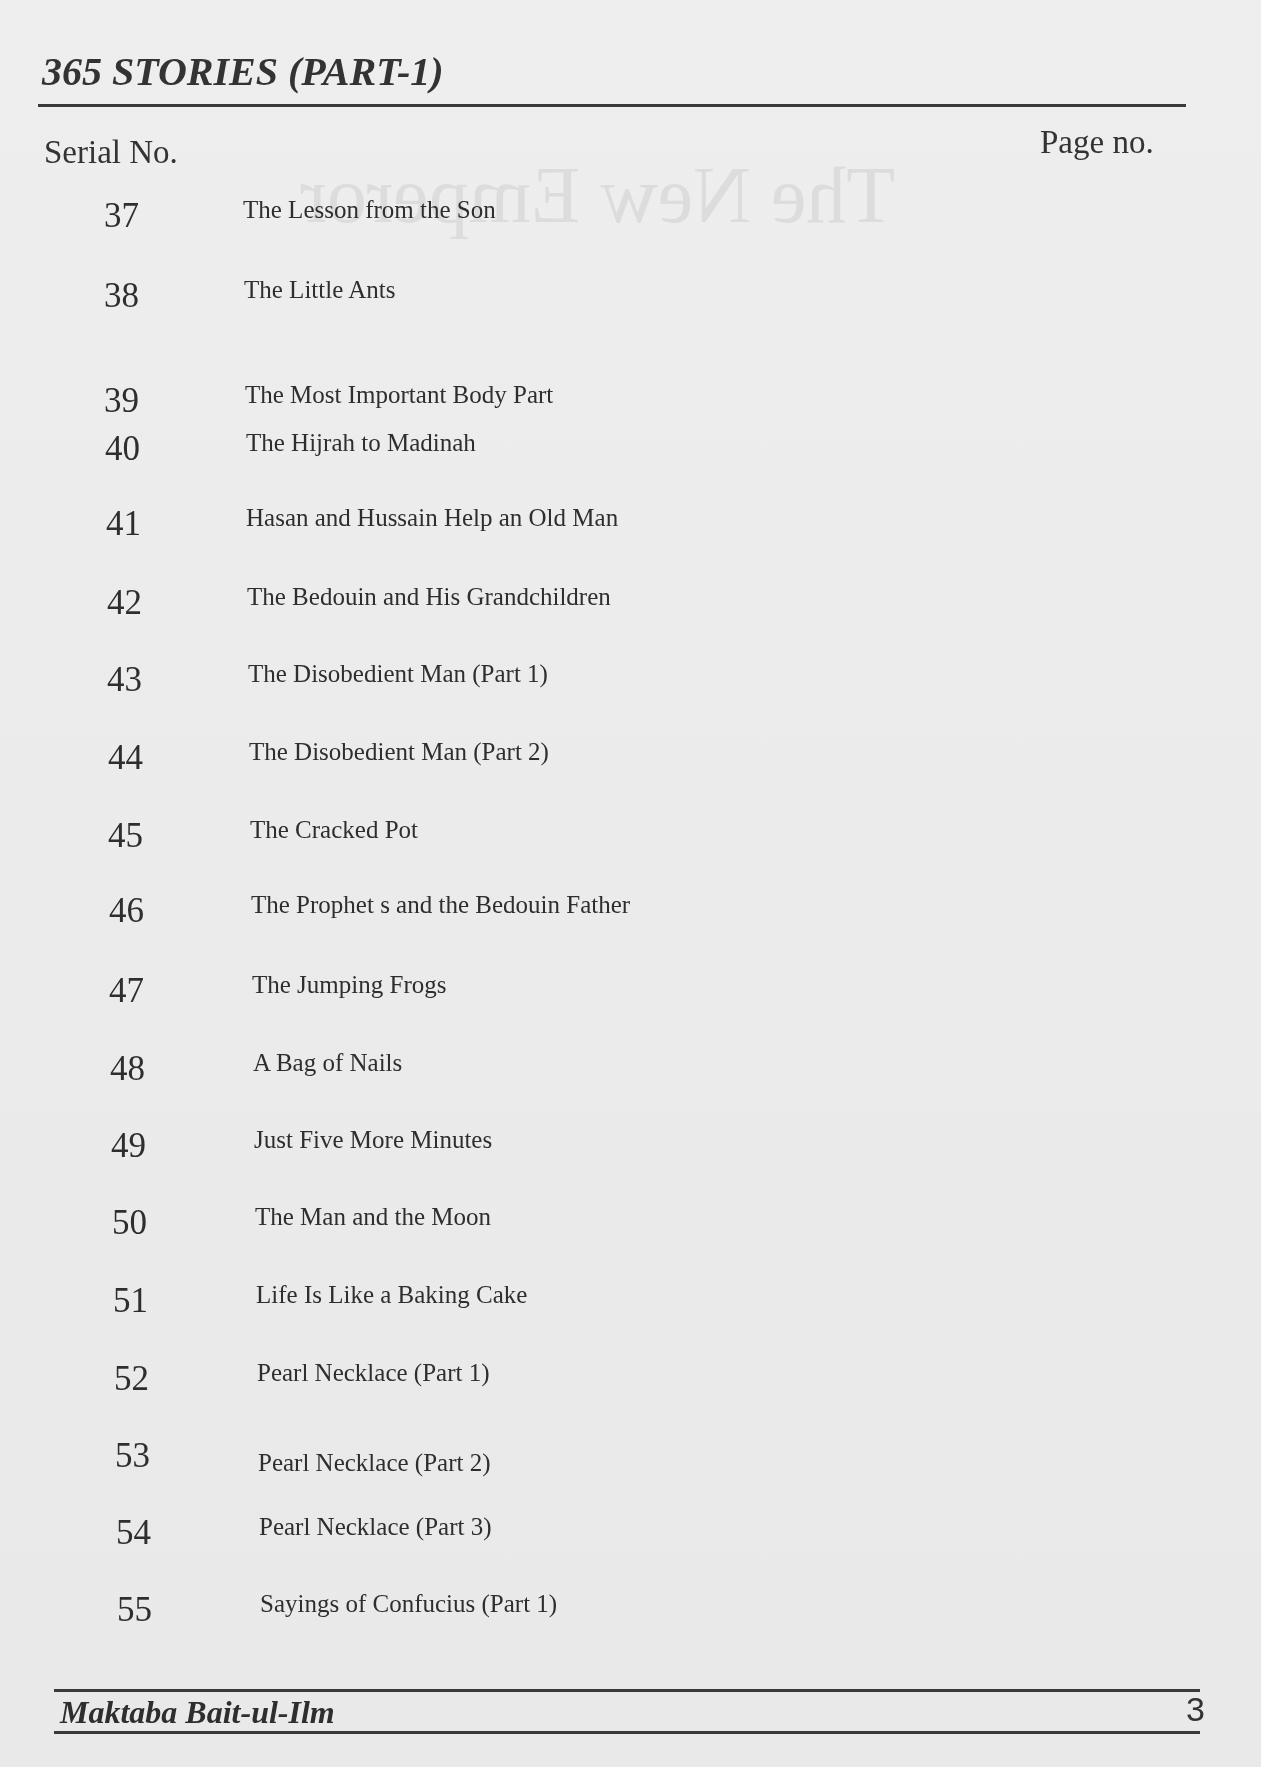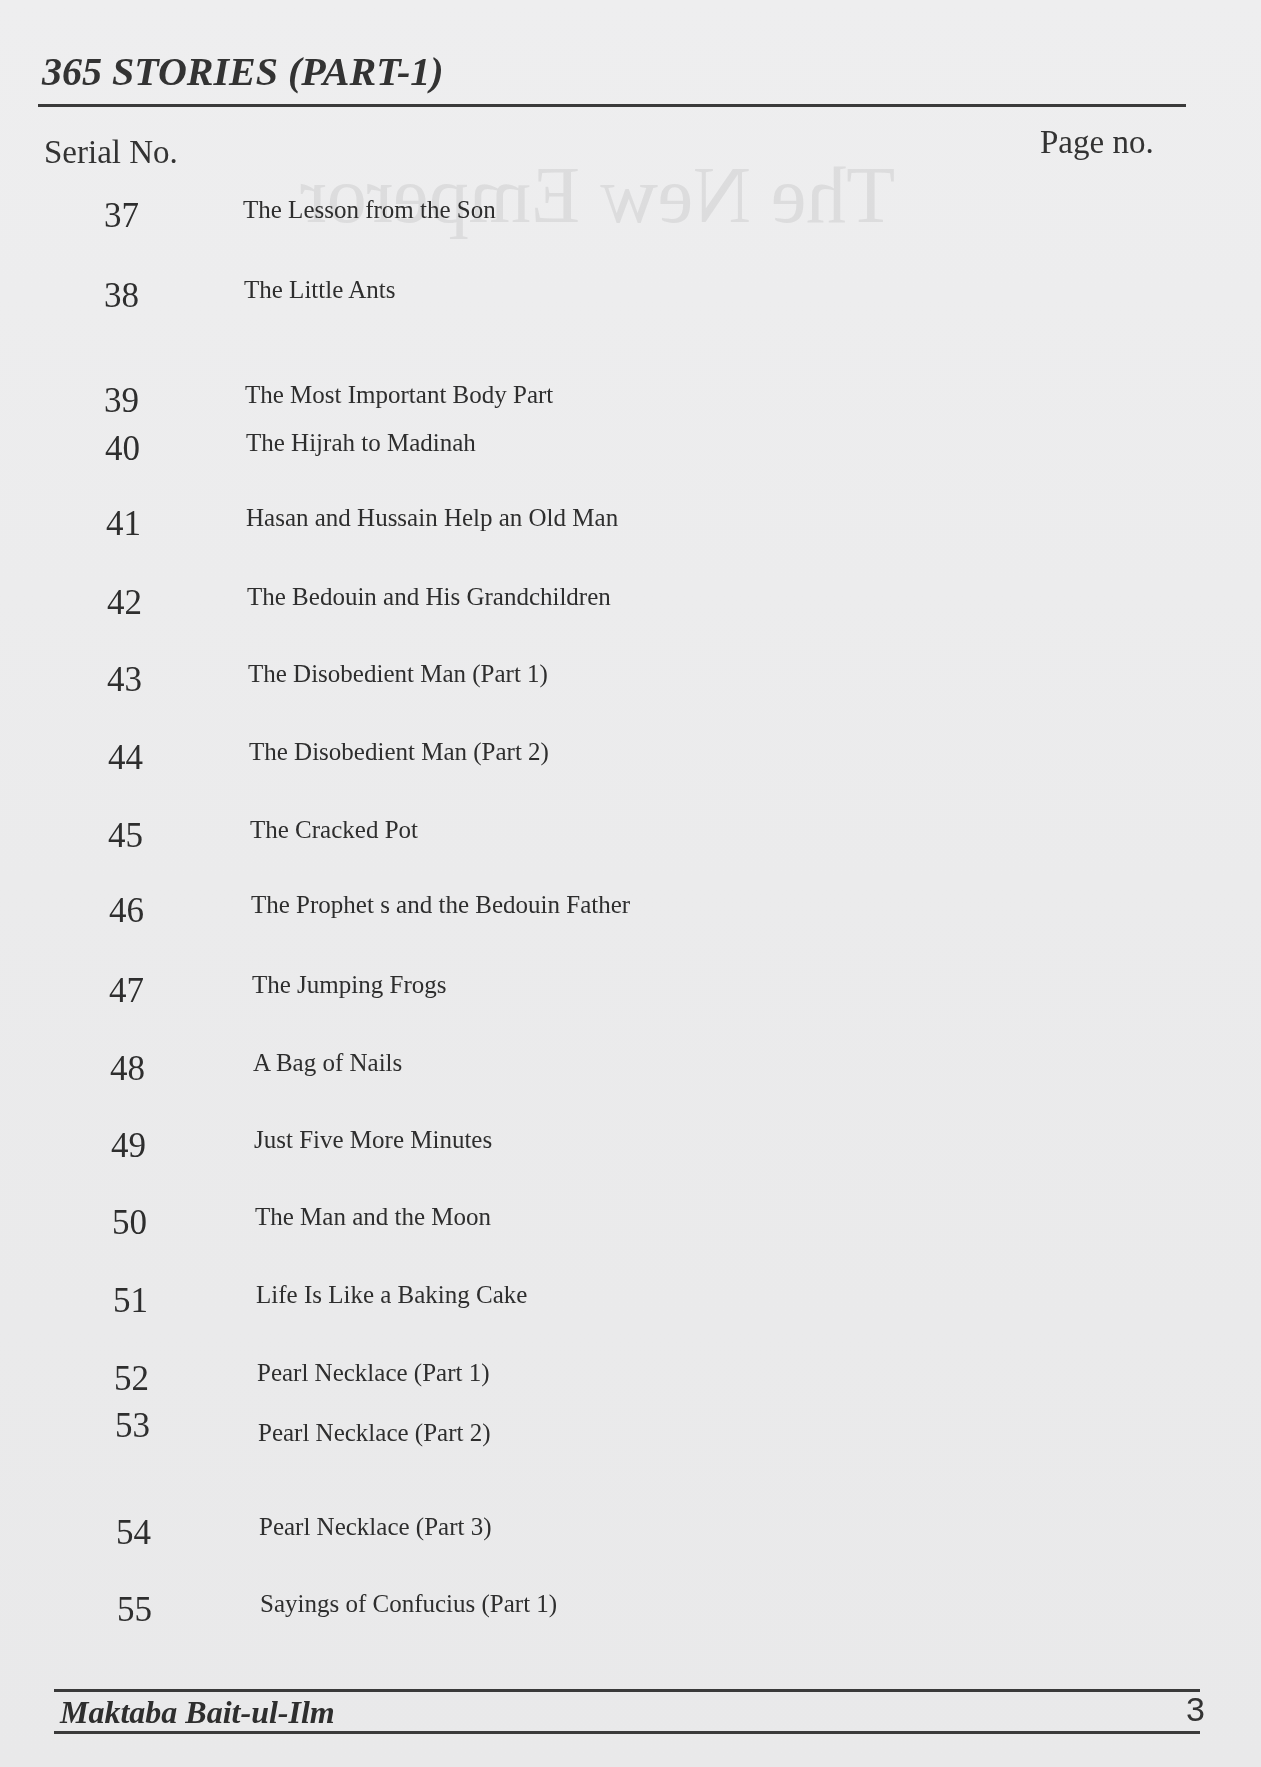--- a/index.html
+++ b/index.html
@@ -86,21 +86,21 @@
         <span class="title" style="left: 255px;">The Man and the Moon</span>
       </div>
       <div class="row" style="top: 1281px;">
         <span class="serial" style="left: 113px;">51</span>
         <span class="title" style="left: 256px;">Life Is Like a Baking Cake</span>
       </div>
       <div class="row" style="top: 1359px;">
         <span class="serial" style="left: 114px;">52</span>
         <span class="title" style="left: 257px;">Pearl Necklace (Part 1)</span>
       </div>
-      <div class="row" style="top: 1406px; padding-left: 45px;">
+      <div class="row" style="top: 1436px; padding-left: 45px;">
         <span class="serial" style="left: 115px;">53</span>
         <span class="title" style="left: 258px; margin-top: 13px;">Pearl Necklace (Part 2)</span>
       </div>
       <div class="row" style="top: 1513px;">
         <span class="serial" style="left: 116px;">54</span>
         <span class="title" style="left: 259px;">Pearl Necklace (Part 3)</span>
       </div>
       <div class="row" style="top: 1590px;">
         <span class="serial" style="left: 117px;">55</span>
         <span class="title" style="left: 260px;">Sayings of Confucius (Part 1)</span>

